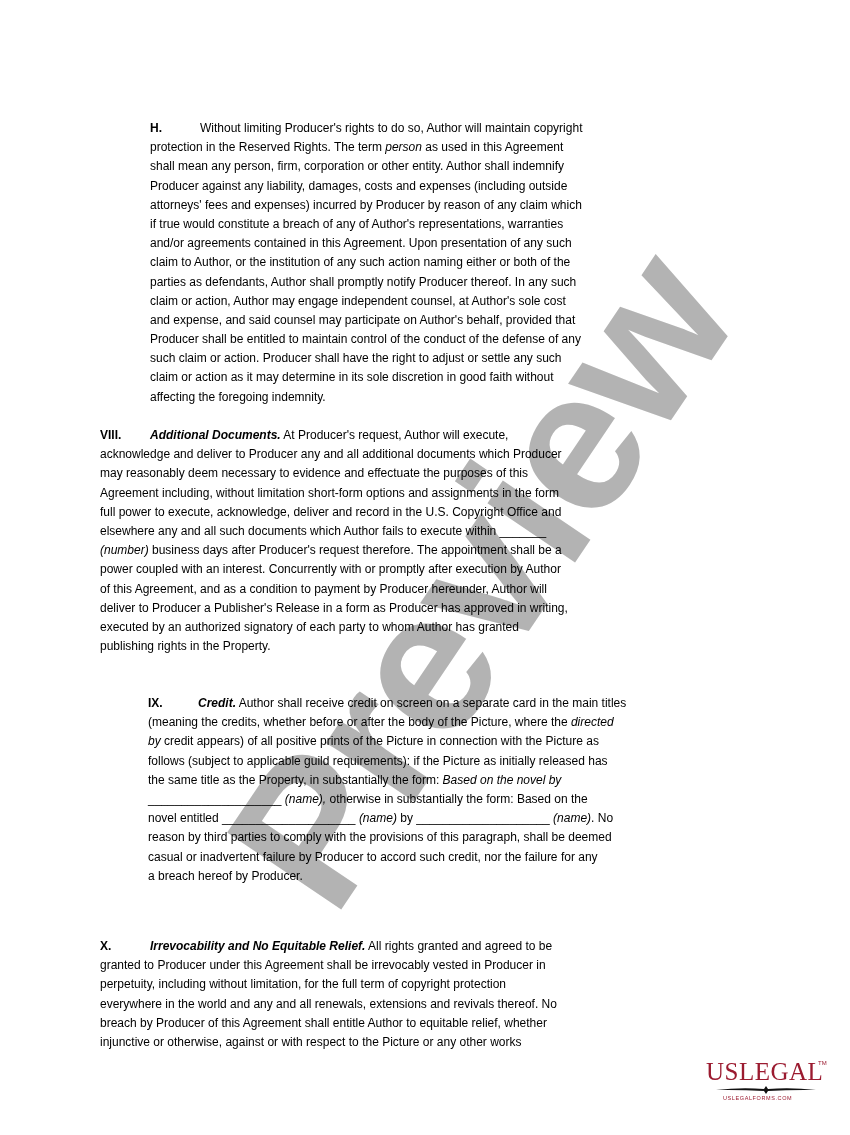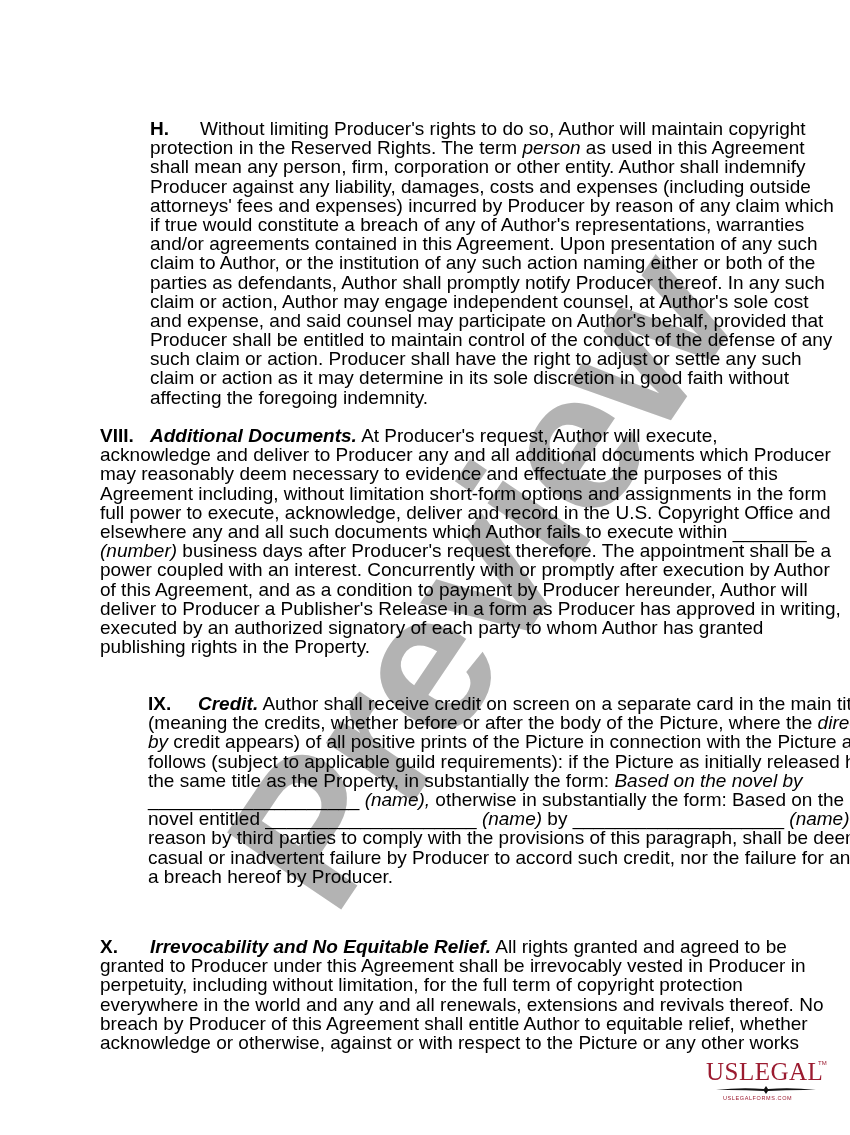--- a/index.html
+++ b/index.html
@@ -1,19 +1,19 @@
 <!DOCTYPE html>
 <html><head>
 <meta charset="utf-8">
 <style>
   html, body { margin: 0; padding: 0; background: #ffffff; }
   body { width: 850px; height: 1135px; position: relative; overflow: hidden;
          font-family: "Liberation Sans", sans-serif; color: #000; }
   .page { position: absolute; left: 0; top: 0; width: 850px; height: 1135px; }
-  .para { position: absolute; font-size: 19px; line-height: 19.2px; white-space: nowrap; }
+  .para { position: absolute; font-size: 12px; line-height: 19.2px; white-space: nowrap; }
   .para .line { display: block; height: 19.2px; }
   #para-h { left: 150px; top: 119px; }
   #para-viii { left: 100px; top: 426px; }
   #para-ix { left: 100px; top: 694px; margin-left: 48px; }
   #para-x { left: 100px; top: 905px; margin-top: 32px; }
   .lbl { font-weight: bold; display: inline-block; }
   .lbl-h { width: 50px; }
   .lbl-viii { width: 50px; }
   .lbl-ix { width: 50px; }
   .lbl-x { width: 50px; }
@@ -81,21 +81,21 @@
       <span class="line">reason by third parties to comply with the provisions of this paragraph, shall be deemed</span>
       <span class="line">casual or inadvertent failure by Producer to accord such credit, nor the failure for any</span>
       <span class="line">a breach hereof by Producer.</span>
     </div>
   <div class="para" id="para-x">
       <span class="line"><span class="lbl lbl-x">X.</span><b>Irrevocability and No Equitable Relief.</b> All rights granted and agreed to be</span>
       <span class="line">granted to Producer under this Agreement shall be irrevocably vested in Producer in</span>
       <span class="line">perpetuity, including without limitation, for the full term of copyright protection</span>
       <span class="line">everywhere in the world and any and all renewals, extensions and revivals thereof. No</span>
       <span class="line">breach by Producer of this Agreement shall entitle Author to equitable relief, whether</span>
-      <span class="line">acknowledge or otherwise, against or with respect to the Picture or any other works</span>
+      <span class="line">injunctive or otherwise, against or with respect to the Picture or any other works</span>
     </div>
 
   <div class="watermark">Preview</div>
 
   <div class="logo">
     <span class="logo-text">USLEGAL</span>
     <span class="logo-tm">TM</span>
     <svg class="logo-eagle" viewBox="0 0 100 8">
       <path d="M0 4 Q25 1 48 3 L50 0 L52 3 Q75 1 100 4 Q75 3.5 52 5 L50 8 L48 5 Q25 3.5 0 4 Z" fill="#111"></path>
     </svg>

